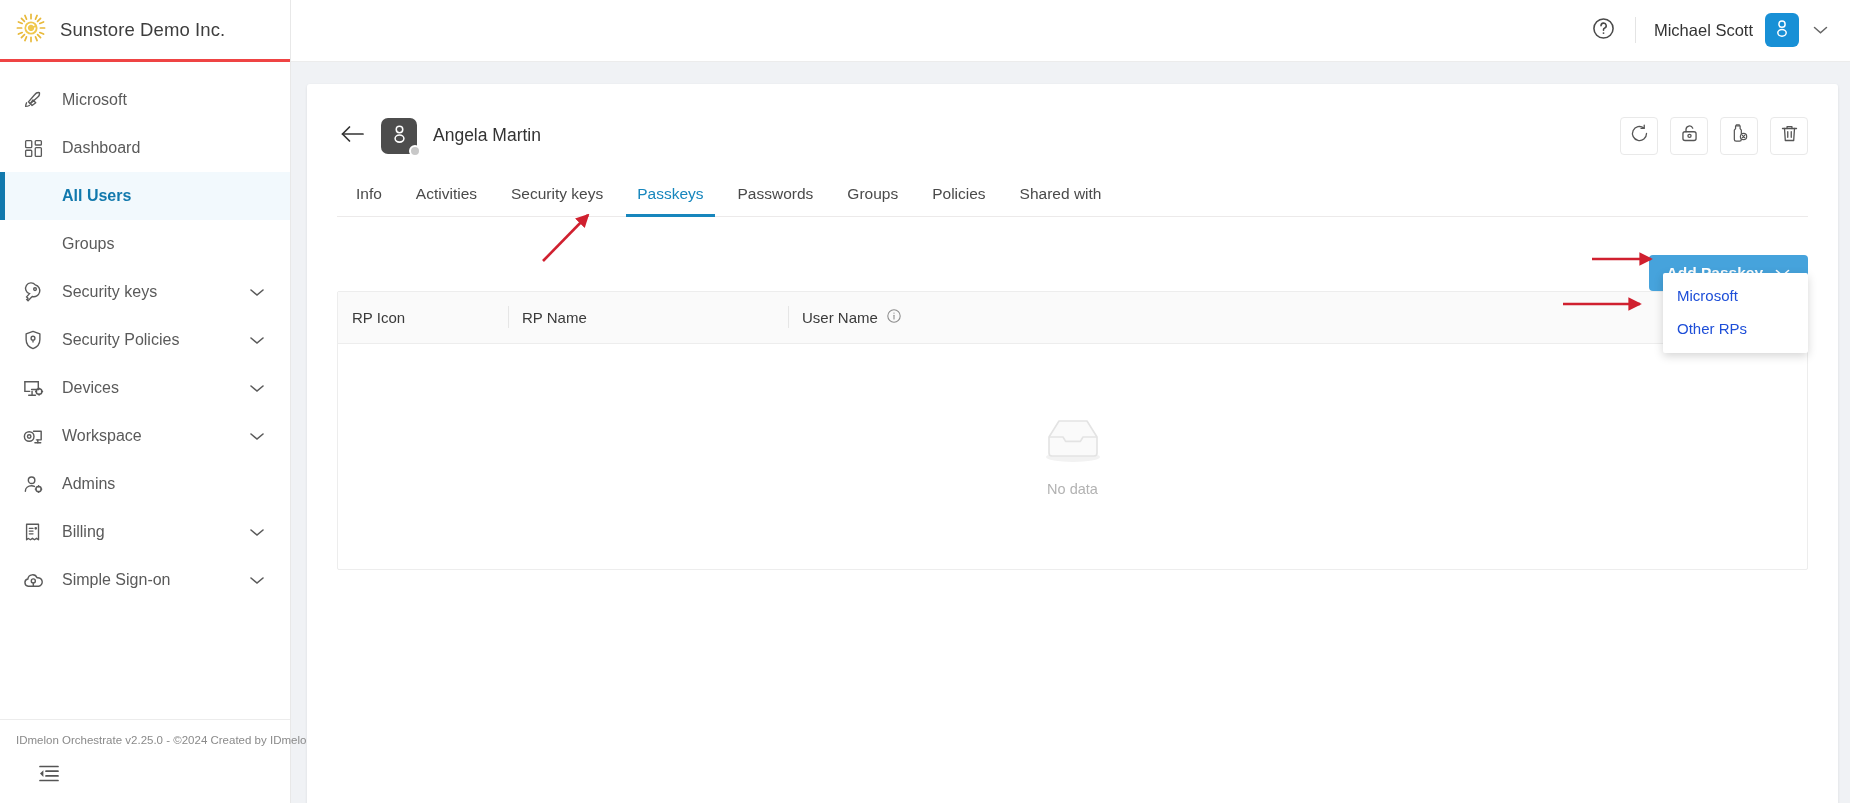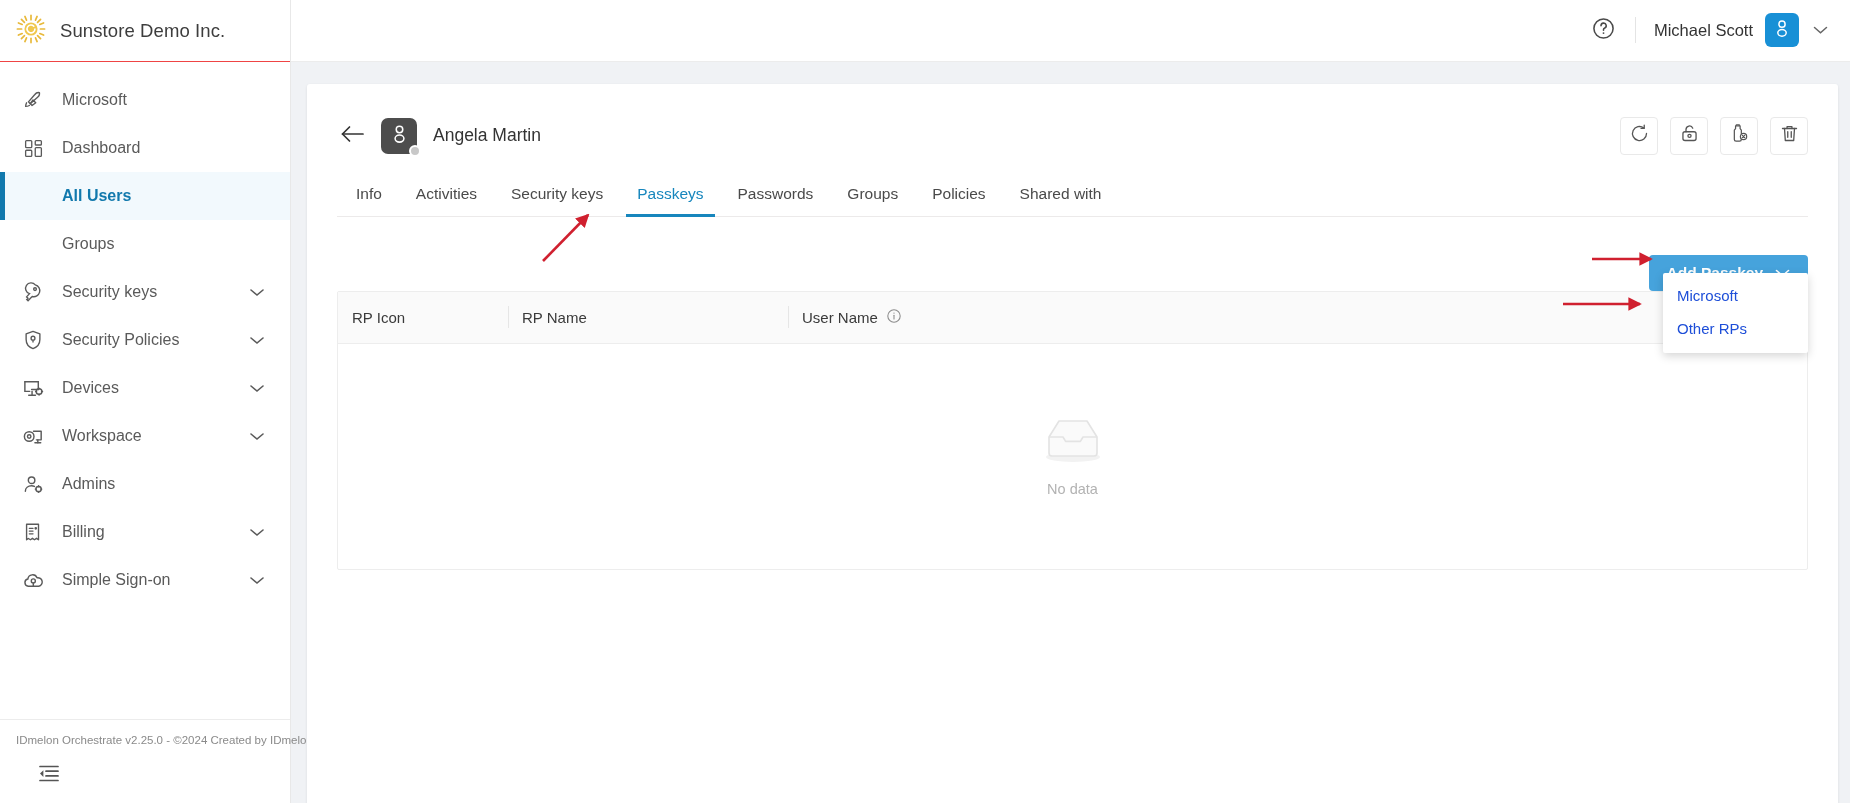--- a/index.html
+++ b/index.html
@@ -13,21 +13,21 @@
 
   
   #sidebar {
     width: 291px; height: 803px; background: #ffffff;
     border-right: 1px solid #e8e8e8;
     display: flex; flex-direction: column;
     position: relative; flex: 0 0 291px;
   }
   .brand {
     height: 62px; display: flex; align-items: center; gap: 14px;
-    padding-left: 16px; border-bottom: 1px solid #ef4444;
+    padding-left: 16px; border-bottom: 3px solid #ef4444;
   }
   .brand-title { font-size: 18.5px; color: #3d3d3d; letter-spacing: .1px; }
   .nav { padding-top: 14px; flex: 1 1 auto; }
   .nav-item {
     height: 48px; display: flex; align-items: center;
     padding-left: 20px; gap: 16px; cursor: pointer; position: relative;
     color: #5a5a5a; font-size: 16px;
   }
   .nav-item .ico { width: 26px; height: 26px; display:flex; align-items:center; justify-content:center; flex: 0 0 26px; }
   .nav-item .lbl { flex: 1 1 auto; white-space: nowrap; }

